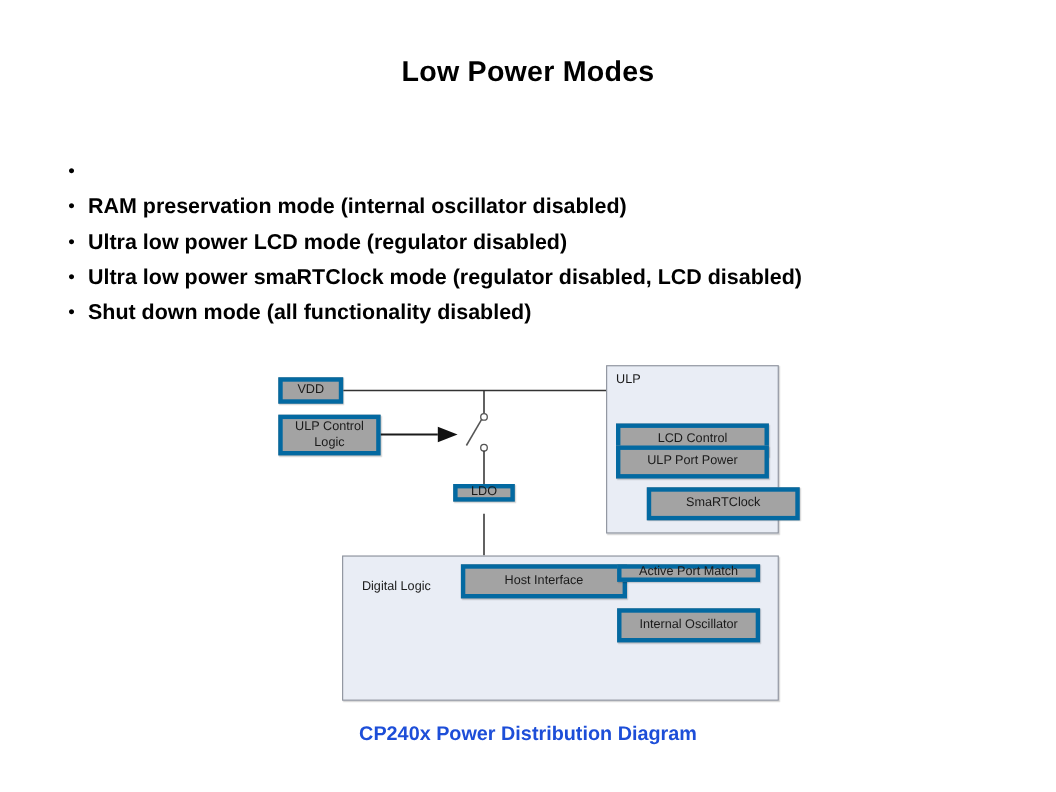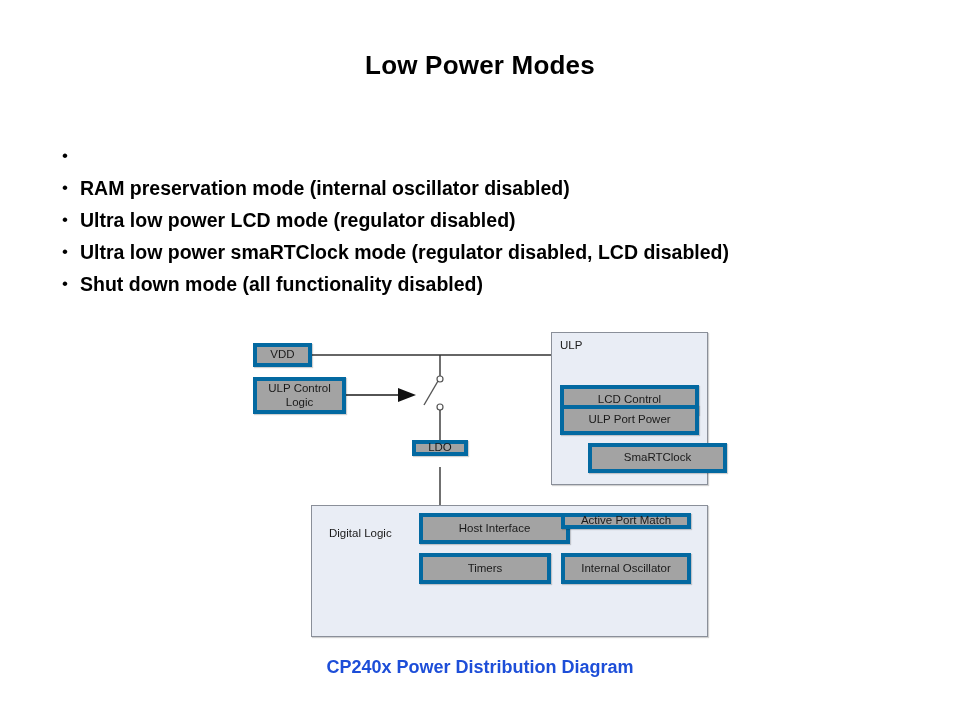--- a/index.html
+++ b/index.html
@@ -215,22 +215,19 @@
 
   <div class="dbox container-box" id="dl-container"></div>
   <div class="container-label" id="dl-label">Digital Logic</div>
 
   <div class="dbox" id="box-host-interface">
     <span>Host Interface</span>
   </div>
   <div class="dbox" id="box-active-port-match">
     <span>Active Port Match</span>
   </div>
-  <div class="dbox" id="box-timers">
-    <span>Timers</span>
-  </div>
   <div class="dbox" id="box-internal-osc">
     <span>Internal Oscillator</span>
   </div>
 
 </div>
 
 <div id="diagram-caption">CP240x Power Distribution Diagram</div>
 
 </body></html>

